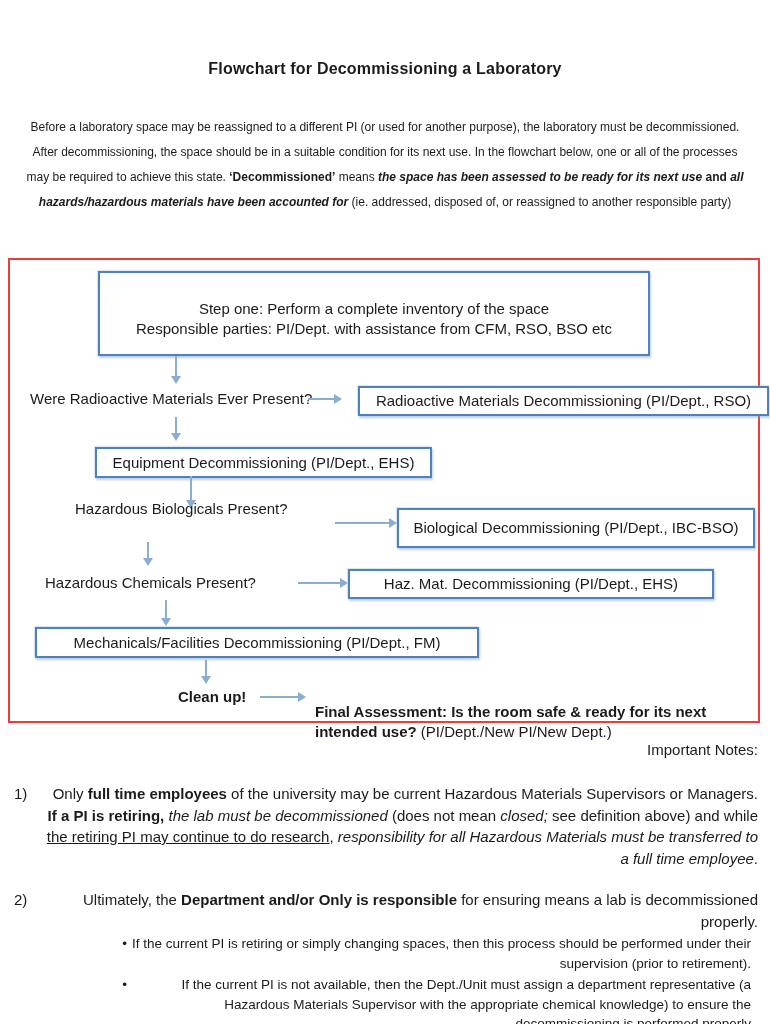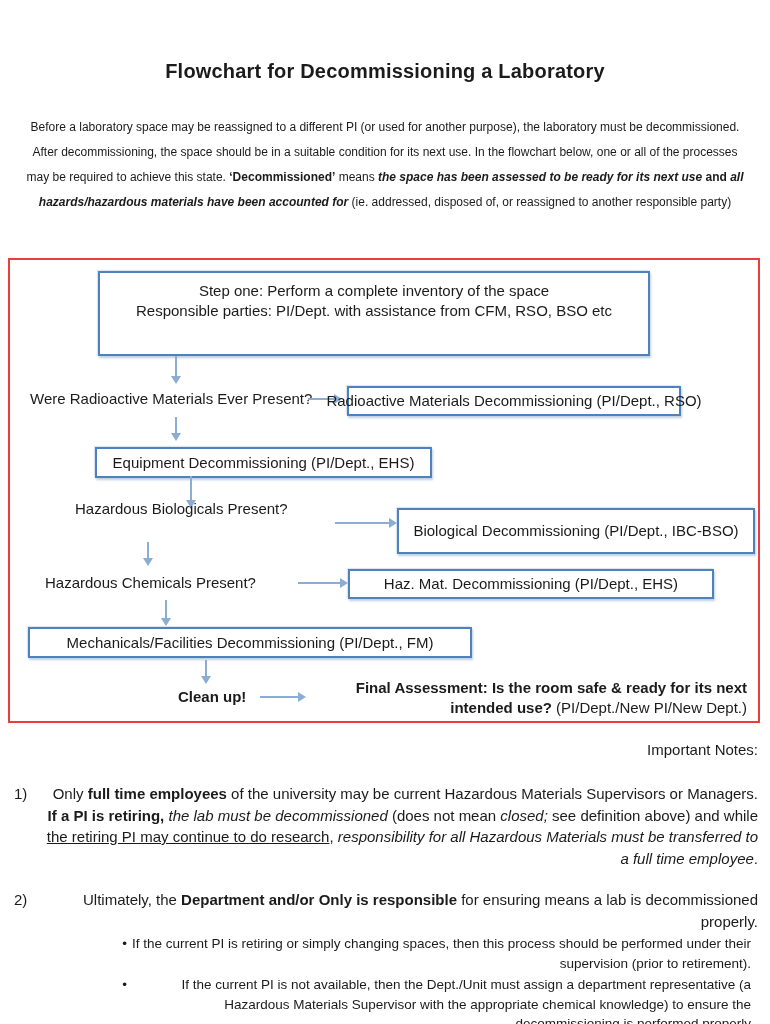--- a/index.html
+++ b/index.html
@@ -1,45 +1,45 @@
 <!DOCTYPE html>
 <html><head>
 <meta charset="utf-8">
 <style>
   html,body{margin:0;padding:0;background:#fff;}
   .page{position:relative;width:770px;height:1024px;background:#ffffff;overflow:hidden;
         font-family:"Liberation Sans",sans-serif;color:#1b1b1b;}
   .title{position:absolute;top:60px;left:0;width:770px;text-align:center;
-         font-size:20px;font-weight:700;letter-spacing:.2px;}
+         font-size:16px;font-weight:700;letter-spacing:.2px;}
   .intro{position:absolute;top:115px;left:22px;width:726px;text-align:center;
          font-size:12px;line-height:25px;}
   .b{font-weight:700}
   .i{font-style:italic}
   .bi{font-weight:700;font-style:italic}
   .u{text-decoration:underline}
 
   
   .flowchart{position:absolute;left:8px;top:258px;width:752px;height:465px;
              border:2px solid #ee3b3b;box-sizing:border-box;}
   .fc-box{position:absolute;border:2px solid #4f81bd;background:#fff;box-sizing:border-box;
           box-shadow:1px 2px 2px rgba(128,158,198,.5), -1px -1px 1px rgba(160,190,220,.35);
           display:flex;flex-direction:column;justify-content:center;align-items:center;
           font-size:15px;text-align:center;}
   .fc-line{white-space:nowrap;line-height:20px;}
-  .step-one{justify-content:flex-start;padding-top:8px;}
+  .step-one{justify-content:flex-start;padding-top:26px;}
   .q-label{position:absolute;font-size:15px;white-space:nowrap;line-height:20px;}
 
   .arrow-v{position:absolute;width:2px;background:#8badd2;}
   .arrow-v::after{content:"";position:absolute;left:-4px;bottom:-8px;width:0;height:0;
                   border:5px solid transparent;border-bottom:0;border-top:8px solid #8badd2;}
   .arrow-h{position:absolute;height:2px;background:#8badd2;}
   .arrow-h::after{content:"";position:absolute;top:-4px;right:-8px;width:0;height:0;
                   border:5px solid transparent;border-right:0;border-left:8px solid #8badd2;}
 
-  .final{position:absolute;left:305px;top:418px;width:432px;text-align:right;
+  .final{position:absolute;left:305px;top:442px;width:432px;text-align:left;
          font-size:15px;line-height:20px;}
 
   
   .notes{position:absolute;left:14px;top:740px;width:744px;font-size:15px;text-align:right;}
   .notes-heading{line-height:20px;}
   .note{position:relative;padding-left:27px;line-height:21.5px;}
   .note-num{position:absolute;left:0;top:0;}
   .note-1{margin-top:23px;}
   .note-2{margin-top:20px;}
   .bullets{margin-top:2px;}
@@ -60,49 +60,49 @@
 
     <div class="fc-box step-one" style="left:88px;top:11px;width:552px;height:85px;">
       <div class="fc-line">Step one: Perform a complete inventory of the space</div>
       <div class="fc-line">Responsible parties: PI/Dept. with assistance from CFM, RSO, BSO etc</div>
     </div>
 
     <div class="arrow-v" style="left:165px;top:96px;height:20px;"></div>
 
     <div class="q-label" style="left:20px;top:129px;">Were Radioactive Materials Ever Present?</div>
     <div class="arrow-h" style="left:298px;top:138px;width:26px;"></div>
-    <div class="fc-box" style="left:337px;top:126px;width:334px;height:30px;">
+    <div class="fc-box" style="left:348px;top:126px;width:411px;height:30px;">
       <div class="fc-line">Radioactive Materials Decommissioning (PI/Dept., RSO)</div>
     </div>
 
     <div class="arrow-v" style="left:165px;top:157px;height:16px;"></div>
 
     <div class="fc-box" style="left:85px;top:181px;width:337px;height:31px;margin-top:6px;">
       <div class="fc-line">Equipment Decommissioning (PI/Dept., EHS)</div>
     </div>
 
     <div class="arrow-v" style="left:180px;top:216px;height:24px;"></div>
 
     <div class="q-label" style="left:65px;top:239px;">Hazardous Biologicals Present?</div>
     <div class="arrow-h" style="left:325px;top:262px;width:54px;"></div>
-    <div class="fc-box" style="left:387px;top:248px;width:358px;height:46px;">
+    <div class="fc-box" style="left:387px;top:248px;width:358px;height:40px;">
       <div class="fc-line">Biological Decommissioning (PI/Dept., IBC-BSO)</div>
     </div>
 
     <div class="arrow-v" style="left:137px;top:282px;height:16px;"></div>
 
     <div class="q-label" style="left:35px;top:313px;">Hazardous Chemicals Present?</div>
     <div class="arrow-h" style="left:288px;top:322px;width:42px;"></div>
     <div class="fc-box" style="left:338px;top:309px;width:366px;height:30px;">
       <div class="fc-line">Haz. Mat. Decommissioning (PI/Dept., EHS)</div>
     </div>
 
     <div class="arrow-v" style="left:155px;top:340px;height:18px;"></div>
 
-    <div class="fc-box" style="left:18px;top:367px;width:444px;height:31px;">
+    <div class="fc-box" style="left:25px;top:367px;width:444px;height:31px;">
       <div class="fc-line">Mechanicals/Facilities Decommissioning (PI/Dept., FM)</div>
     </div>
 
     <div class="arrow-v" style="left:195px;top:400px;height:16px;"></div>
 
     <div class="q-label" style="left:168px;top:427px;font-weight:bold;">Clean up!</div>
     <div class="arrow-h" style="left:250px;top:436px;width:38px;"></div>
 
     <div class="final"><span class="b">Final Assessment:  Is the room safe &amp; ready for its next intended use?</span><span> (PI/Dept./New PI/New Dept.)</span></div>
 

